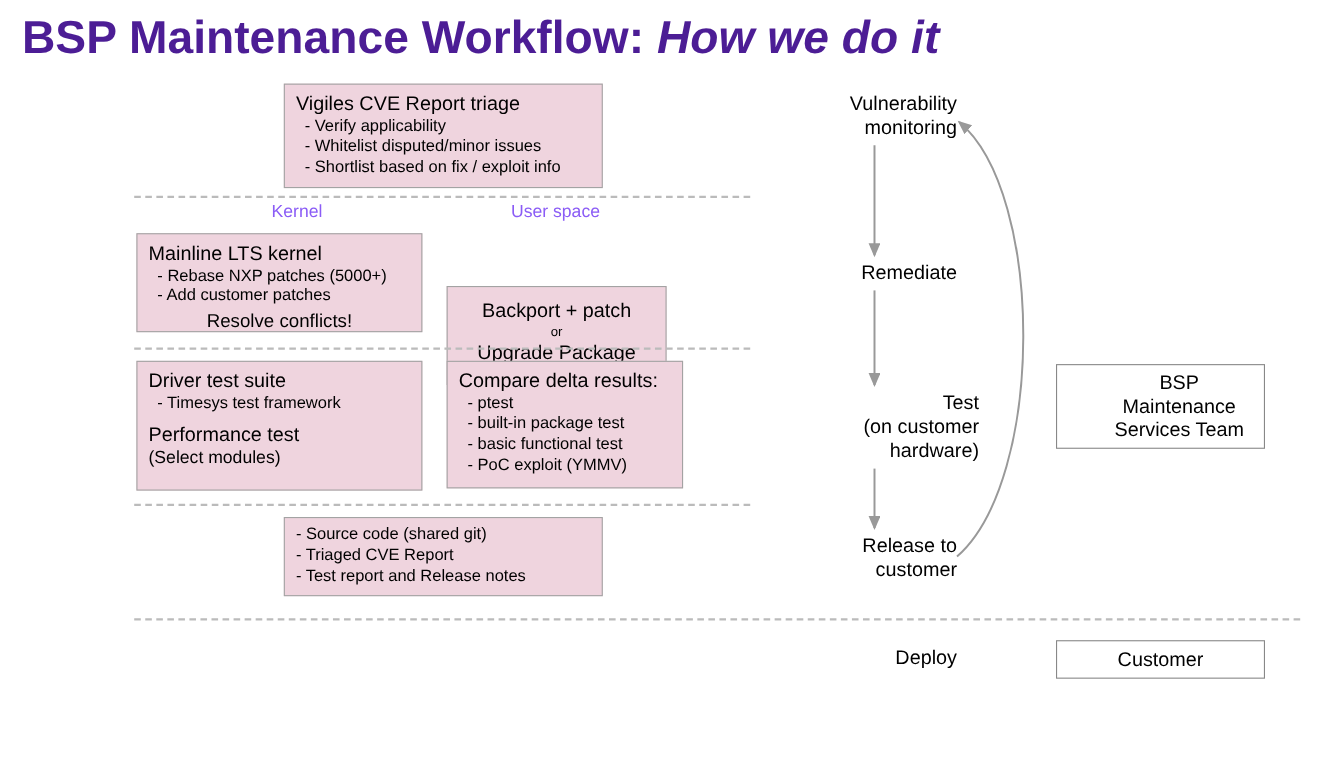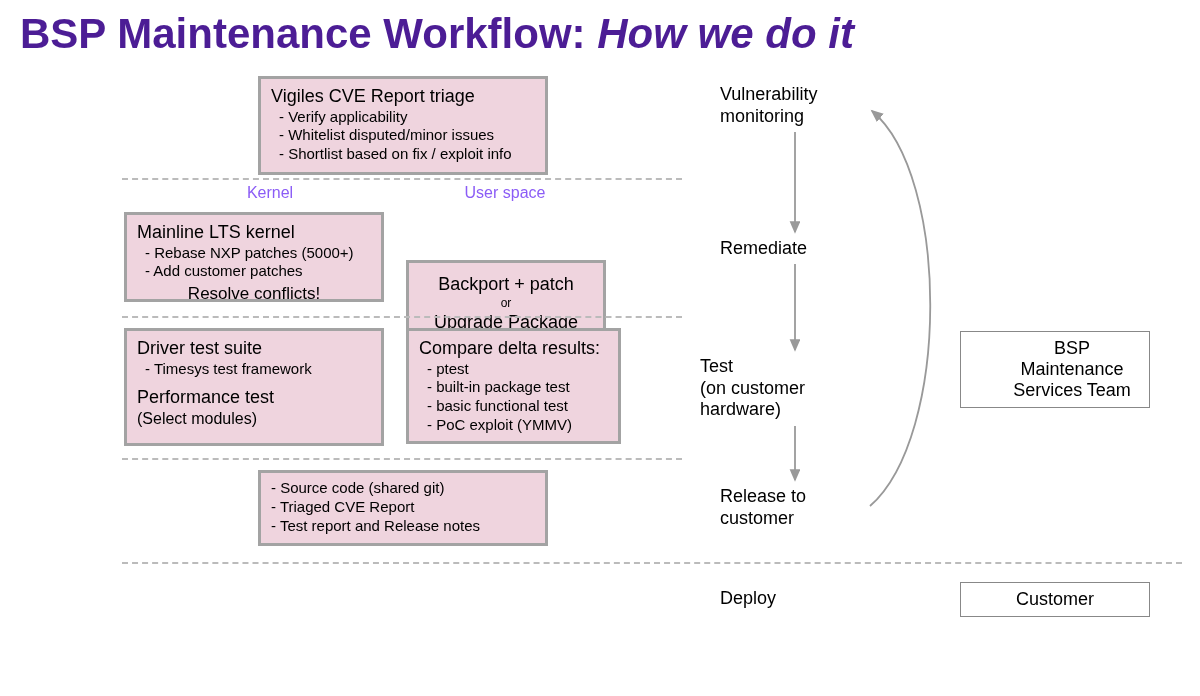--- a/index.html
+++ b/index.html
@@ -20,21 +20,21 @@
   }
   .title .italic { font-style: italic; font-weight: bold; }
   .stage {
     position: relative;
     width: 1200px;
     height: 640px;
   }
   .pinkbox {
     position: absolute;
     background: #efd4de;
-    border: 3px solid #a3a3a3;
+    border: 1px solid #a3a3a3;
     padding: 6px 10px 8px 10px;
     font-size: 16px;
     line-height: 1.25;
   }
   .pinkbox .bx-title { font-size: 18px; }
   .pinkbox .bullet { padding-left: 8px; font-size: 15px; }
   .lbl {
     position: absolute;
     font-size: 16px;
     color: #8b5cf6;
@@ -55,21 +55,21 @@
   }
   svg.arrows {
     position: absolute;
     left: 0; top: 0;
     width: 1200px; height: 640px;
     pointer-events: none;
   }
   .flow-label {
     position: absolute;
     font-size: 18px;
-    text-align: left;
+    text-align: right;
     line-height: 1.2;
   }
   .resolve { text-align: center; font-size: 17px; padding-top: 2px;}
   .center-text { text-align: center; margin-top: 48px; }
 </style>
 </head>
 <body>
 
 <div class="title">
   <span>BSP Maintenance Workflow: </span><span class="italic">How we do it</span>

